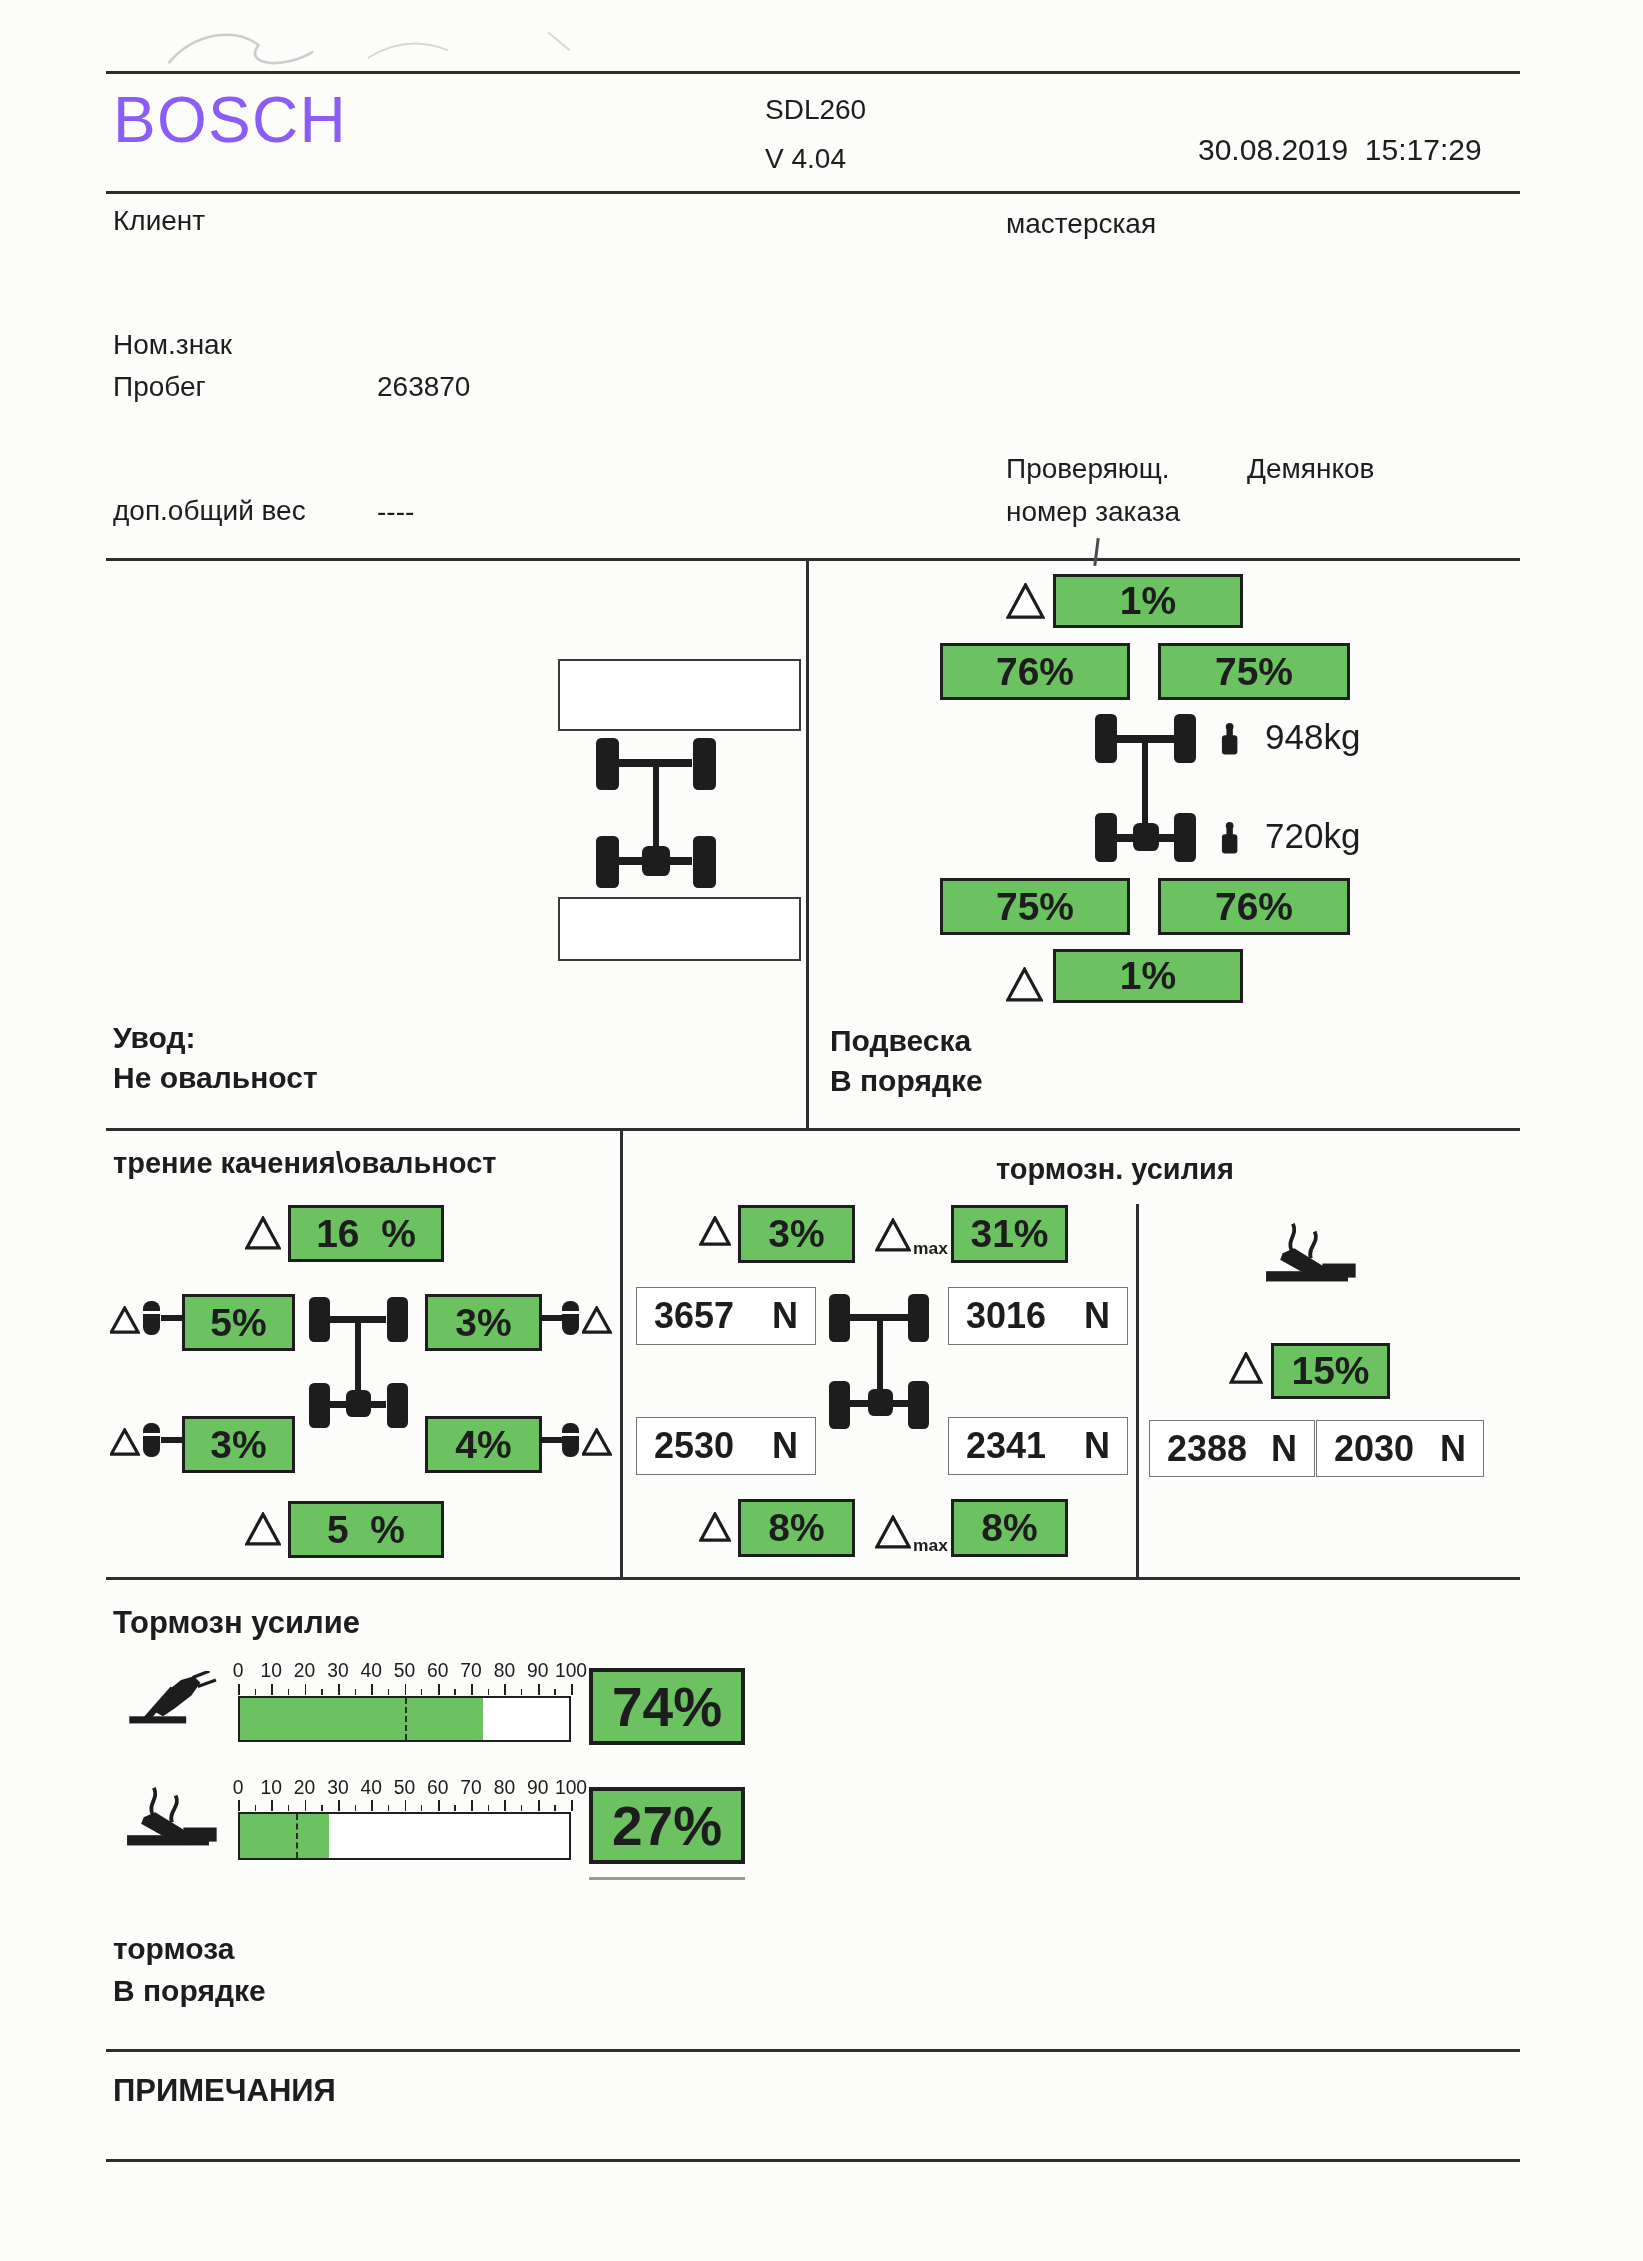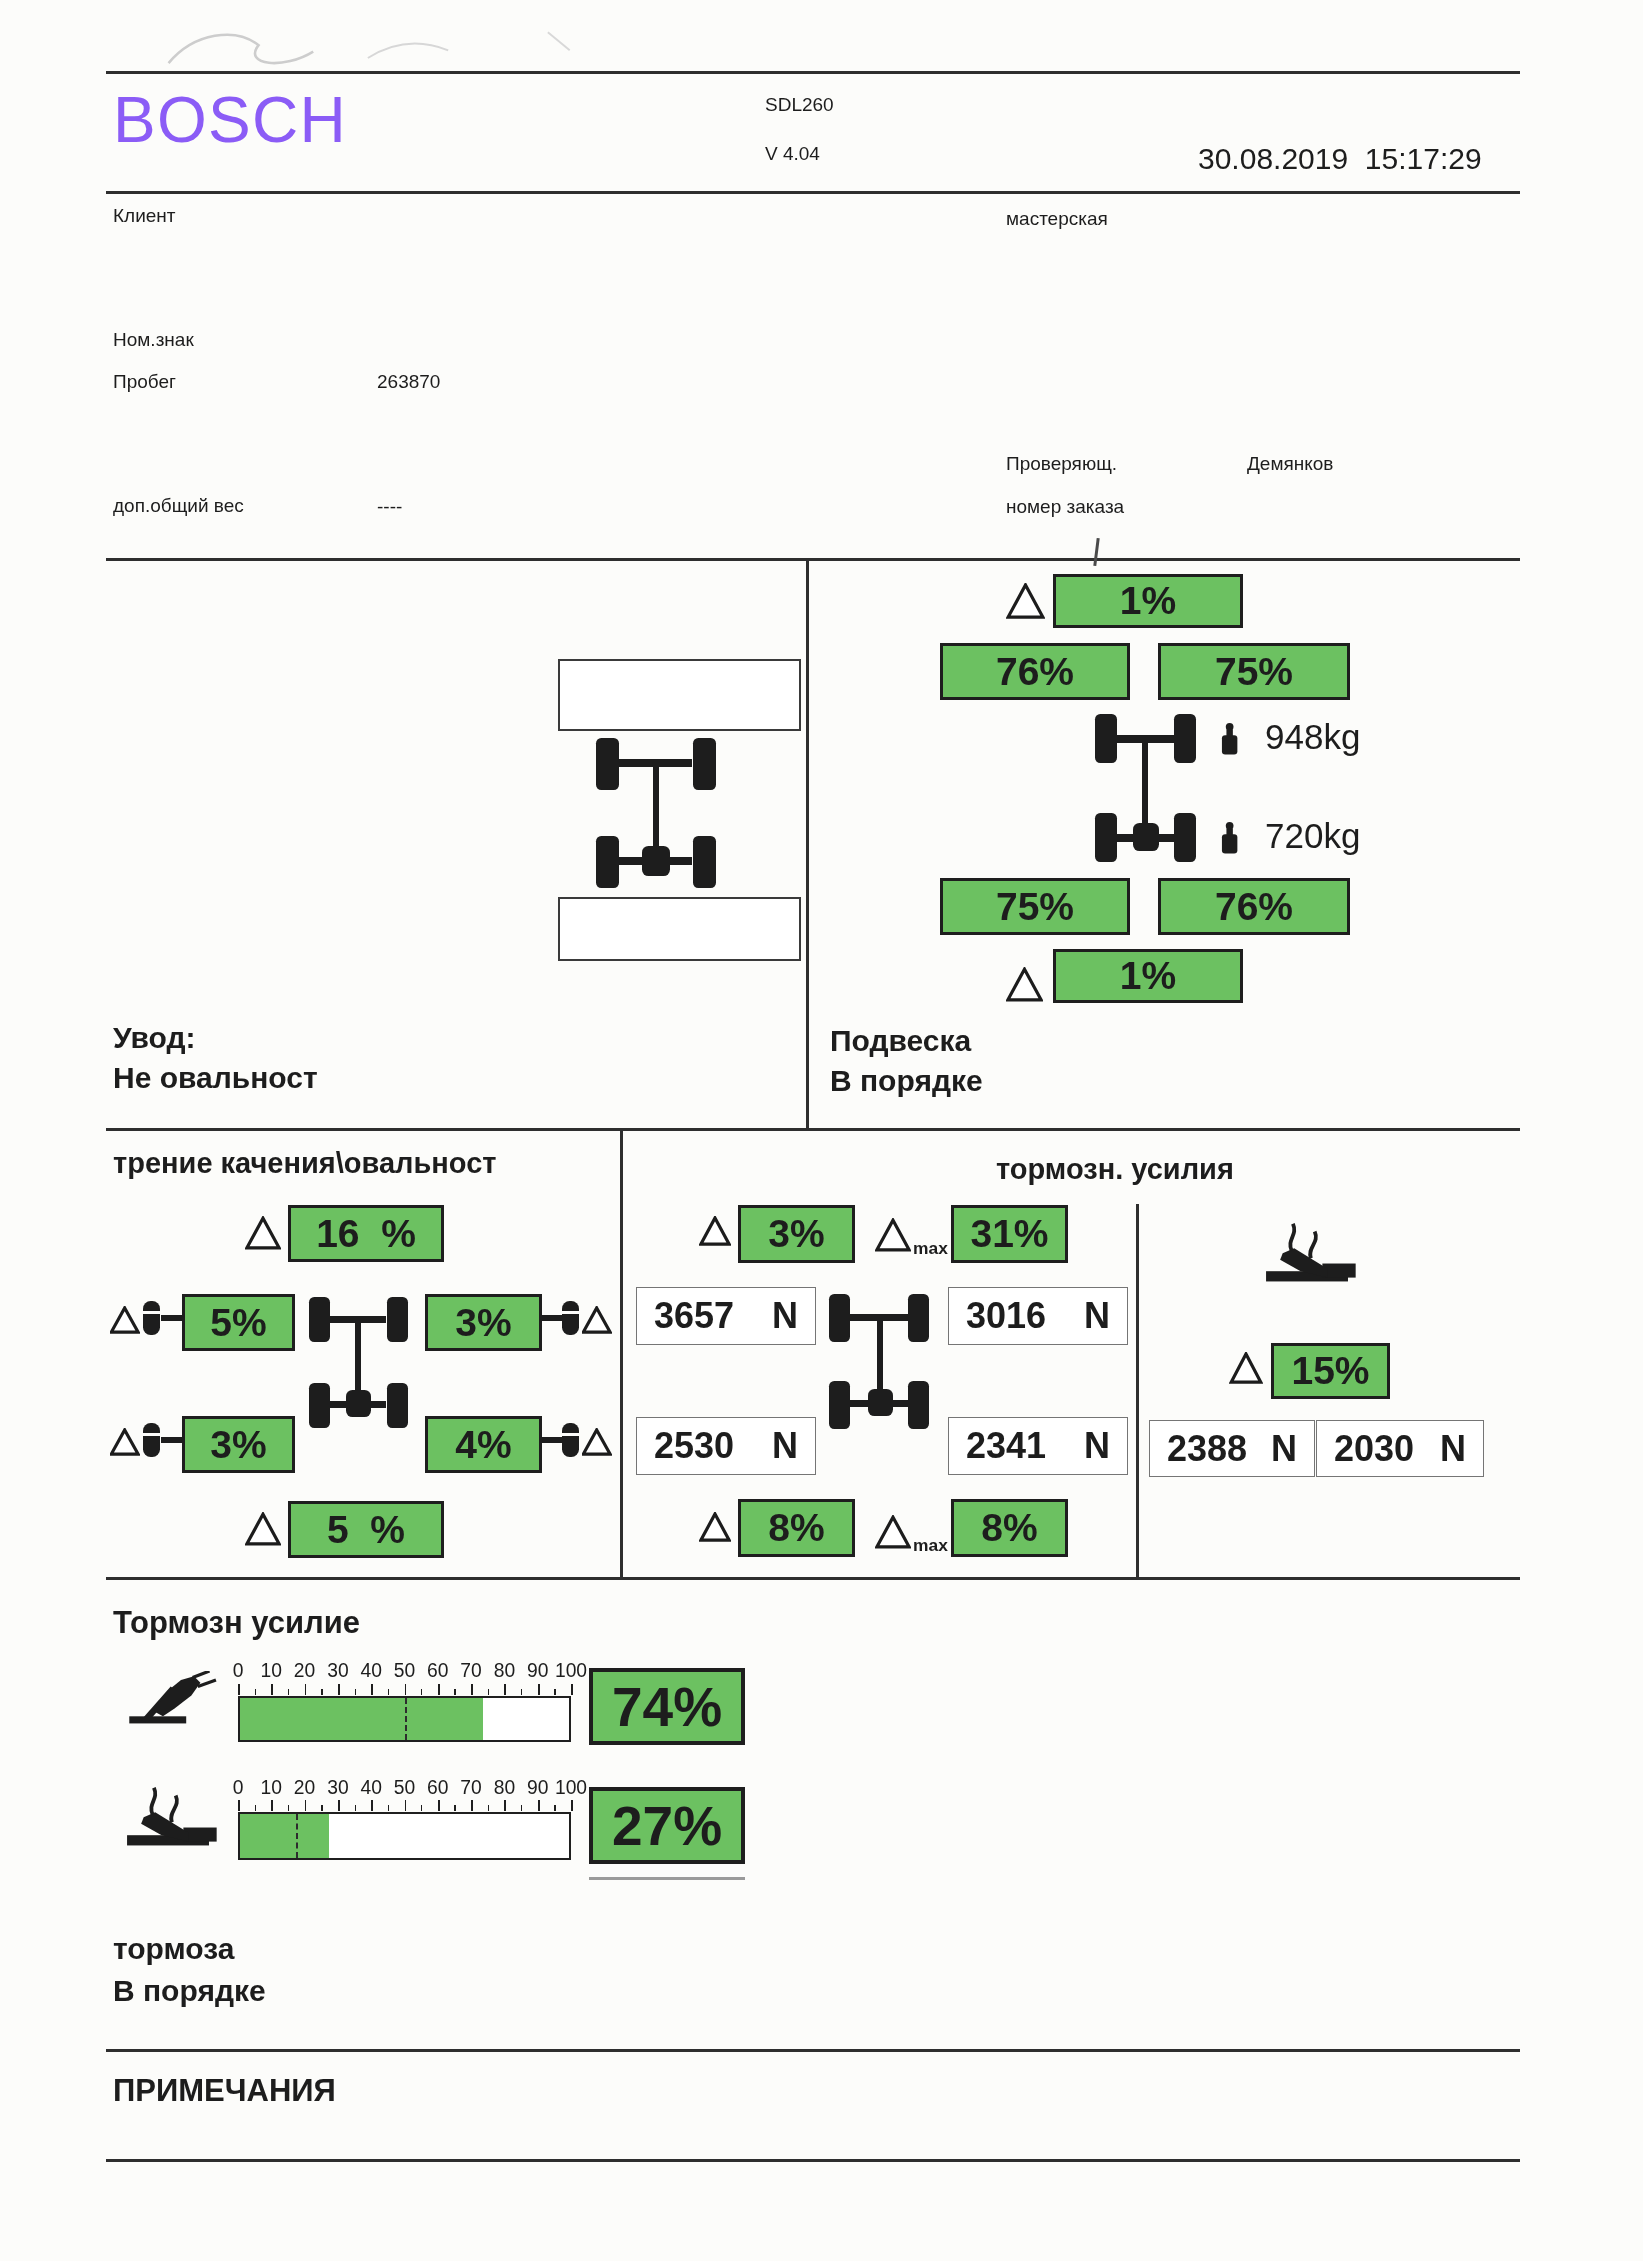--- a/index.html
+++ b/index.html
@@ -1,21 +1,21 @@
 <!DOCTYPE html>
 <html style="font-size:10.3px"><head>
 <meta charset="utf-8">
 <style>
   html,body{margin:0;padding:0;background:#dedede;}
   .page{position:relative;width:1644px;height:2261px;background:#fcfcfa;overflow:hidden;
         font-family:"Liberation Sans","DejaVu Sans",sans-serif;color:#1d1d1d;}
   .abs{position:absolute;}
   .hline{position:absolute;background:#2e2e2e;height:3.2px;}
   .vline{position:absolute;background:#2e2e2e;width:2.6px;}
-  .lbl{position:absolute;font-size:19px;line-height:1.12;white-space:pre;}
+  .lbl{position:absolute;font-size:28px;line-height:1.12;white-space:pre;}
   .b{font-weight:bold;}
   .brand{position:absolute;font-size:64px;font-weight:normal;letter-spacing:1.3px;color:#8b5cf6;}
   .gbox{position:absolute;background:#6cc161;border:3.2px solid #1e1e1e;display:flex;align-items:center;
         justify-content:center;font-weight:bold;font-size:39px;white-space:pre;box-sizing:border-box;}
   .gbig{font-size:55px;border-width:4.5px;}
   .nbox{position:absolute;background:#fff;border:1.9px solid #757575;display:flex;align-items:center;
         justify-content:space-between;padding:0 17px;font-weight:bold;font-size:36px;box-sizing:border-box;}
   .rectbox{position:absolute;background:#fff;border:2.6px solid #3a3a3a;box-sizing:border-box;}
   .wheel{position:absolute;background:#1d1d1d;border-radius:5.2px;}
   .abar{position:absolute;background:#1d1d1d;}
@@ -56,21 +56,21 @@
   <div class="hline" style="left:106px;top:2049px;width:1414px;height:2.6px"></div>
   <div class="hline" style="left:106px;top:2159px;width:1414px;height:2.6px"></div>
 
   <div class="vline" style="left:806px;top:560px;height:570px"></div>
   <div class="vline" style="left:620px;top:1130px;height:449px"></div>
   <div class="vline" style="left:1136px;top:1204px;height:375px"></div>
 
   <div class="brand" style="left:113px;top:83px">BOSCH</div>
   <div class="lbl" style="left:765px;top:94px">SDL260</div>
   <div class="lbl" style="left:765px;top:143px">V 4.04</div>
-  <div class="lbl" style="left:1198px;top:142px;font-size:30px">30.08.2019  15:17:29</div>
+  <div class="lbl" style="left:1198px;top:133px;font-size:30px">30.08.2019  15:17:29</div>
 
   <div class="lbl" style="left:113px;top:205px">Клиент</div>
   <div class="lbl" style="left:1006px;top:208px">мастерская</div>
   <div class="lbl" style="left:113px;top:329px">Ном.знак</div>
   <div class="lbl" style="left:113px;top:371px">Пробег</div>
   <div class="lbl" style="left:377px;top:371px">263870</div>
   <div class="lbl" style="left:1006px;top:453px">Проверяющ.</div>
   <div class="lbl" style="left:1247px;top:453px">Демянков</div>
   <div class="lbl" style="left:113px;top:495px">доп.общий вес</div>
   <div class="lbl" style="left:377px;top:496px">----</div>

